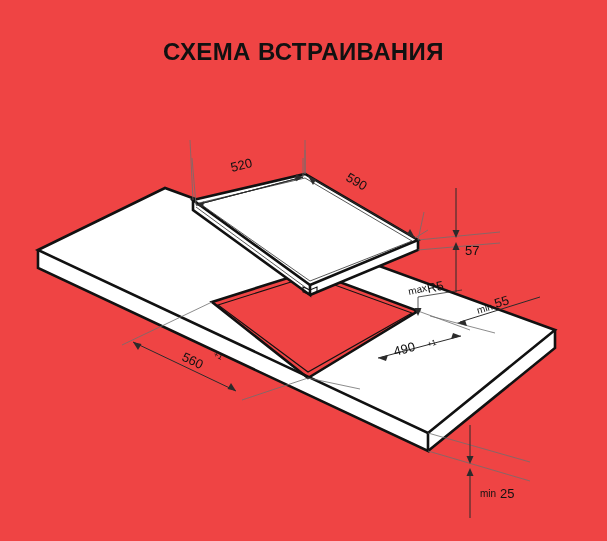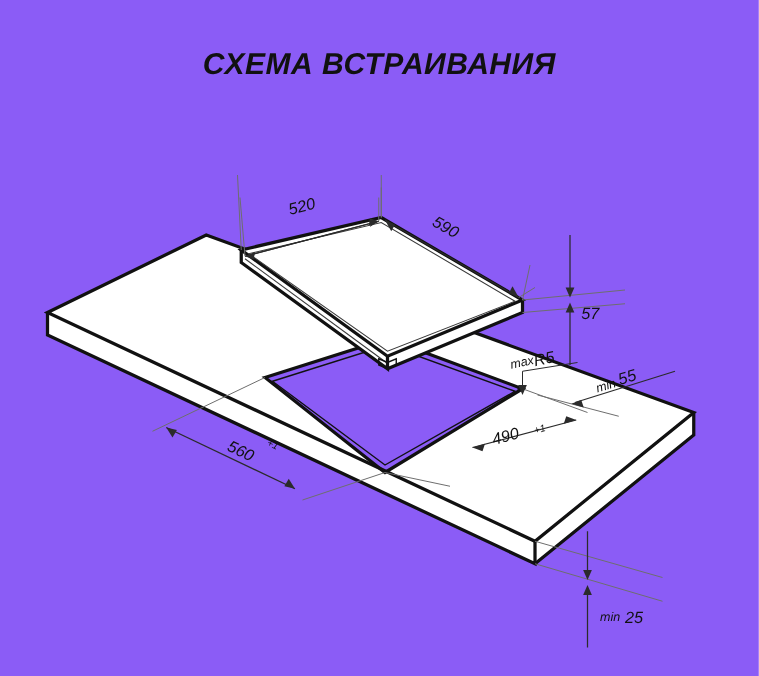--- a/index.html
+++ b/index.html
@@ -1,18 +1,18 @@
 <!DOCTYPE html>
 <html><head>
 <meta charset="utf-8">
 <style>
   html,body{margin:0;padding:0;background:#ffffff;}
   body{width:607px;height:541px;overflow:hidden;
        font-family:"Liberation Sans","DejaVu Sans",sans-serif;}
-  #page{position:relative;width:607px;height:541px;background:#8b5cf6;font-style:italic;}
+  #page{position:relative;width:607px;height:541px;background:#ef4444;}
   #title{
     position:absolute;left:0;top:38px;width:607px;text-align:center;
     font-family:"Liberation Sans","DejaVu Sans",sans-serif;
     font-weight:bold;font-size:24px;letter-spacing:0.4px;color:#111111;
     white-space:nowrap;
   }
   svg#dwg{position:absolute;left:0;top:0;width:607px;height:541px;display:block;}
   .face{fill:#ffffff;}
   .edge-thick{fill:none;stroke:#111111;stroke-width:2.6;stroke-linejoin:miter;stroke-linecap:butt;}
   .edge-thin{fill:none;stroke:#111111;stroke-width:1.1;stroke-linejoin:miter;}

